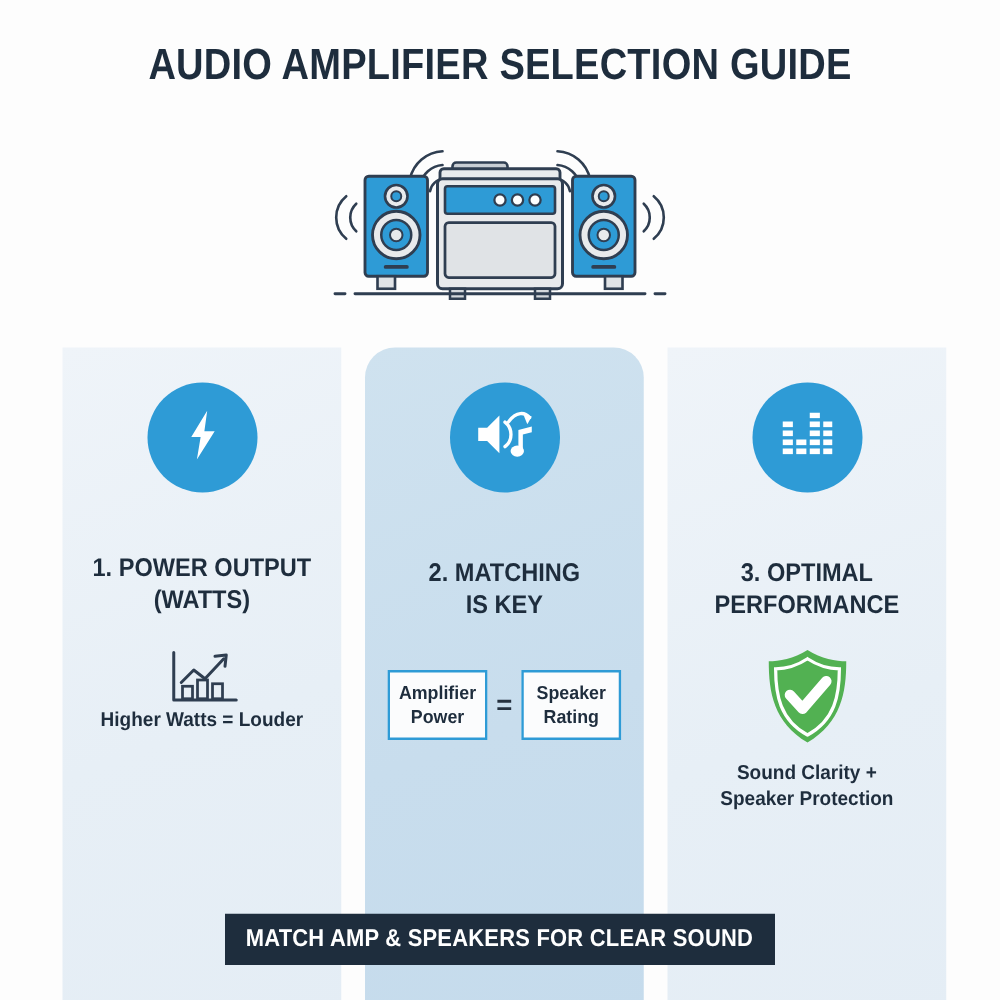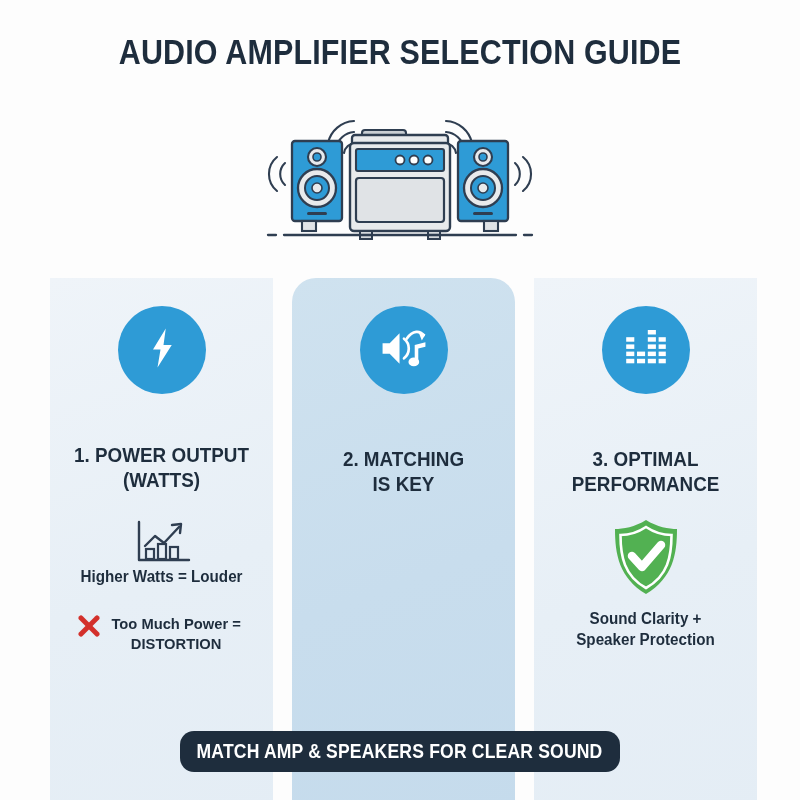--- a/index.html
+++ b/index.html
@@ -185,21 +185,20 @@
   #footer-banner {
     position: absolute;
     left: 180px;
     top: 731px;
     width: 440px;
     height: 41px;
     background: #1e2d3d;
     display: flex;
     align-items: center;
     justify-content: center;
-    border-radius: 14px;
   }
   #footer-banner-text {
     color: #ffffff;
     font-size: 19.5px;
     font-weight: bold;
     letter-spacing: 0.2px;
     font-family: "Liberation Sans Narrow", "Liberation Sans", sans-serif;
     transform: scaleX(0.9);
     white-space: nowrap;
   }
@@ -291,34 +290,20 @@
         <polyline points="41,7 50,6 49,15"></polyline>
       </g>
       <g fill="none" stroke="#2f3e51" stroke-width="2.2">
         <rect x="15" y="31" width="8" height="10"></rect>
         <rect x="27" y="26" width="8" height="15"></rect>
         <rect x="39" y="29" width="8" height="12"></rect>
       </g>
     </svg>
   </div>
   <div id="higher-watts-text">Higher Watts = Louder</div>
-  <div id="distortion-row">
-    <span id="x-mark-icon">
-      <svg viewBox="0 0 22 22" width="22" height="22">
-        <g stroke="#d3302b" stroke-width="5" stroke-linecap="round">
-          <line x1="3" y1="3" x2="19" y2="19"></line>
-          <line x1="19" y1="3" x2="3" y2="19"></line>
-        </g>
-      </svg>
-    </span>
-    <span id="distortion-text">
-      <span>Too Much Power =</span>
-      <span class="line2">DISTORTION</span>
-    </span>
-  </div>
 </div>
 
 <div class="card" id="card-2">
   <div class="card-icon-circle">
     <span>
       <svg viewBox="0 0 56 48" width="50" height="43">
 
         <path d="M4 18 L12 18 L23 7 L23 41 L12 30 L4 30 Z" fill="#ffffff"></path>
 
         <path d="M28 13 a14 14 0 0 1 0 22" fill="none" stroke="#ffffff" stroke-width="3" stroke-linecap="round"></path>
@@ -327,20 +312,31 @@
         <path d="M44 5 L52 8 L48 15 Z" fill="#ffffff"></path>
 
         <path d="M40 20 L52 17 L52 22 L44 24 L44 38 L40 38 Z" fill="#ffffff"></path>
         <ellipse cx="39" cy="39" rx="6" ry="5" fill="#ffffff"></ellipse>
       </svg>
     </span>
   </div>
   <div class="card-title">
     <span>2. MATCHING</span><br>
     <span>IS KEY</span>
+  </div>
+  <div id="equation-row">
+    <div class="eq-box">
+      <span>Amplifier</span>
+      <span class="l2">Power</span>
+    </div>
+    <div id="equals-sign">=</div>
+    <div class="eq-box">
+      <span>Speaker</span>
+      <span class="l2">Rating</span>
+    </div>
   </div>
 </div>
 
 <div class="card" id="card-3">
   <div class="card-icon-circle">
     <span>
       <svg viewBox="0 0 46 40" width="42" height="36">
         <g fill="#ffffff">
 
           <rect x="1" y="8" width="9" height="5"></rect>

